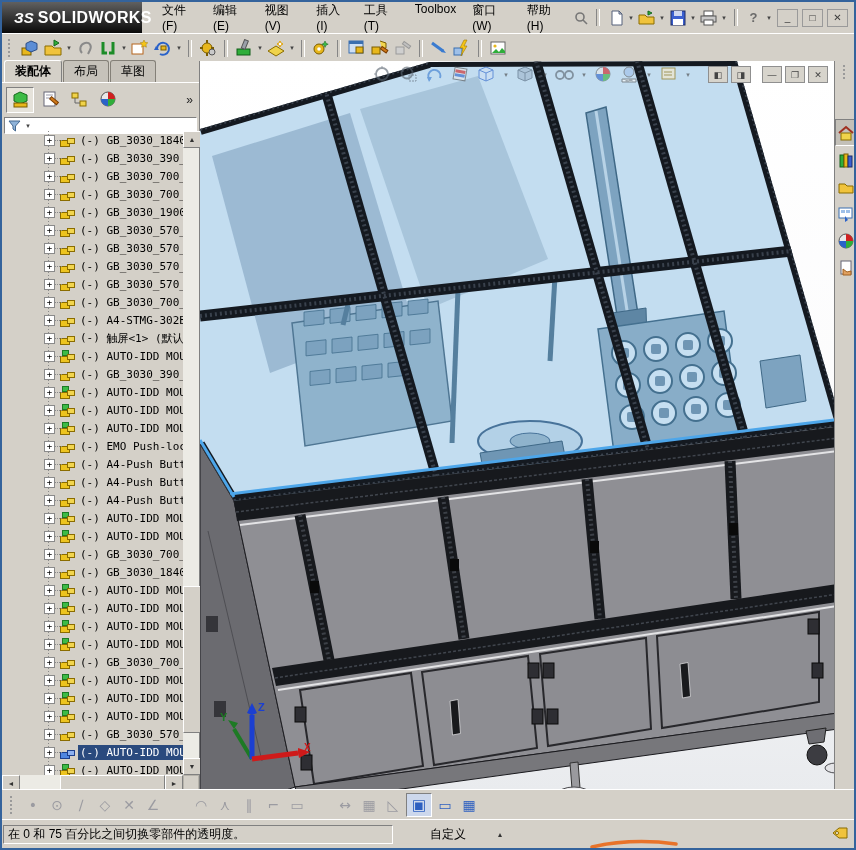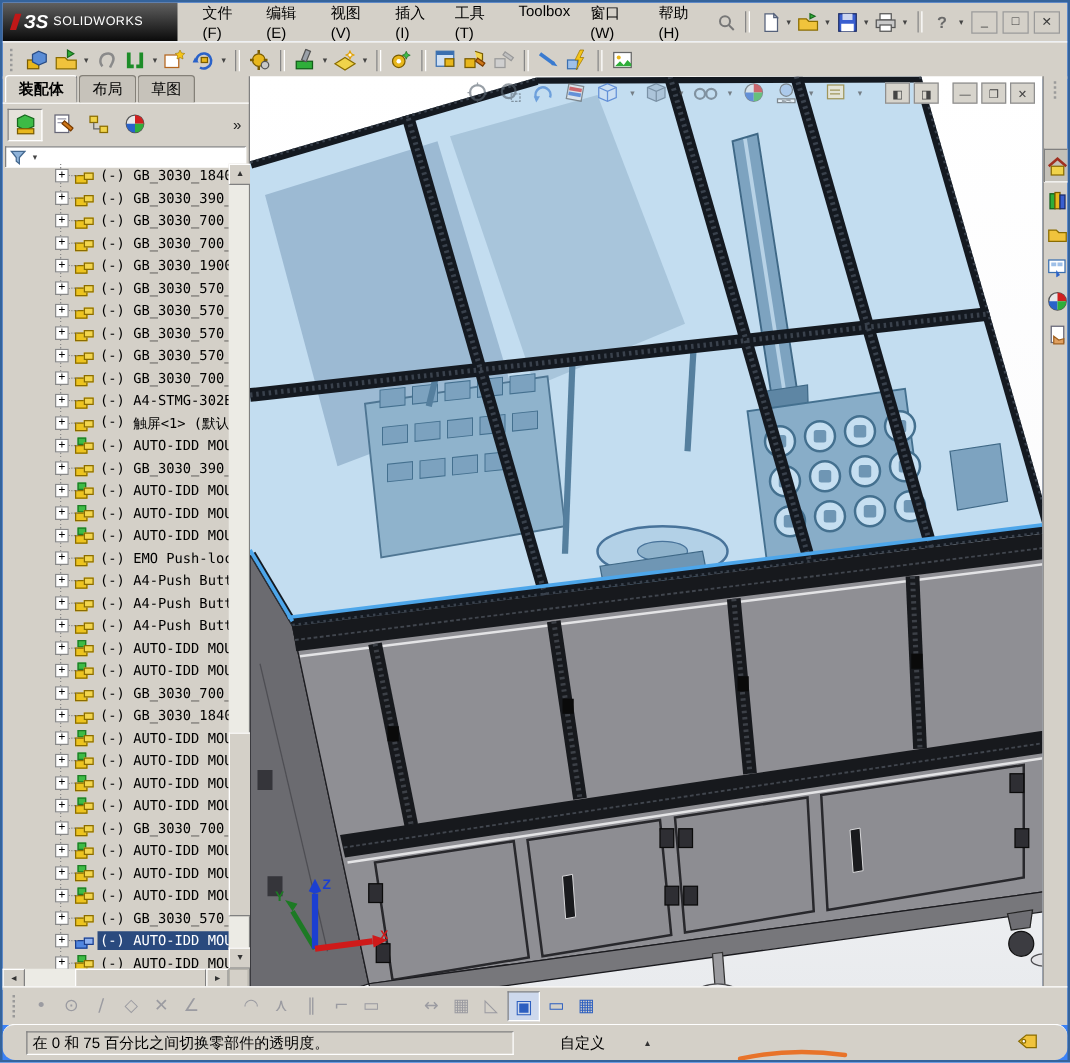--- a/index.html
+++ b/index.html
@@ -4,21 +4,21 @@
 <style>
   html,body{margin:0;padding:0;}
   .win{width:856px;height:850px;position:relative;background:#3b82f6;border:2px solid #34639c;
        box-sizing:border-box;font-family:"Liberation Sans",sans-serif;overflow:hidden;color:#000;}
   
   .titlebar{position:absolute;left:0;top:0;right:0;height:31px;background:#d4d0c8;display:flex;align-items:center;}
   .logo{width:140px;height:31px;background:linear-gradient(180deg,#606060,#0a0a0a);color:#fff;
         display:flex;align-items:center;padding-left:8px;box-sizing:border-box;gap:4px;flex:none;}
   .logo .mark{font-weight:bold;font-style:italic;font-size:15px;}
   .logo .red{width:5px;height:13px;background:#c01818;transform:skewX(-18deg);}
-  .logo .brand{font-weight:normal;font-size:10px;letter-spacing:.4px;}
+  .logo .brand{font-weight:bold;font-size:16px;letter-spacing:.4px;}
   .menus{display:flex;padding-left:12px;font-size:12px;}
   .menu-item{padding:4px 8px;cursor:default;}
   .tb-std{margin-left:auto;display:flex;align-items:center;gap:2px;padding-right:6px;}
   .sicon{width:19px;height:18px;display:flex;align-items:center;justify-content:center;}
   .caret{font-size:7px;color:#444;width:8px;text-align:center;}
   .vsep{width:2px;height:17px;border-left:1px solid #868686;border-right:1px solid #fff;margin:0 4px;}
   .wbtn{width:19px;height:16px;display:flex;align-items:center;justify-content:center;font-size:10px;color:#3c3c3c;
         border:1px solid #9a9a9a;background:#d4d0c8;margin-left:2px;}
   
   .toolbar{position:absolute;top:31px;left:0;right:0;height:28px;border-top:1px solid #fff;border-bottom:1px solid #9a9a9a;
@@ -84,21 +84,21 @@
   .tp-ico.on{background:#c3c0b8;border-color:#808080 #fff #fff #808080;}
   
   .btoolbar{position:absolute;left:0;right:0;bottom:28px;height:30px;background:#d4d0c8;border-top:1px solid #fff;
             display:flex;align-items:center;padding-left:8px;gap:2px;}
   .bglyph{min-width:22px;text-align:center;font-size:14px;color:#9b9ba1;font-family:"DejaVu Sans",sans-serif;}
   .bglyph.blue{color:#2d5fc0;}
   .bglyph.cube{border:1px solid;border-color:#808080 #fff #fff #808080;background:#cdd8ec;color:#2d5fc0;
                width:24px;height:22px;line-height:22px;font-size:15px;min-width:0;}
   
   .statusbar{position:absolute;left:0;right:0;bottom:0;height:28px;background:#d4d0c8;border-top:1px solid #fff;
-             display:flex;align-items:center;padding:0 19px;gap:3px;font-size:12px;border-radius:10px;}
+             display:flex;align-items:center;padding:0 1px;gap:3px;font-size:12px;}
   .smsg{width:390px;height:19px;border:1px solid;border-color:#808080 #fff #fff #808080;
         display:flex;align-items:center;padding-left:4px;box-sizing:border-box;flex:none;overflow:hidden;white-space:nowrap;}
   .sfield{height:19px;border:1px solid;border-color:#808080 #fff #fff #808080;display:flex;align-items:center;
           justify-content:center;box-sizing:border-box;overflow:hidden;white-space:nowrap;flex:none;}
   .f1{width:62px;}.f2{width:104px;}.f3{width:92px;}.ftiny{width:7px;}
   .scustom{margin-left:34px;display:flex;align-items:center;gap:32px;position:relative;}
   .scaret{font-size:8px;color:#333;}
   .stag{margin-left:auto;margin-right:4px;}
   .arcnote{position:absolute;left:588px;bottom:0px;pointer-events:none;}
 </style>

